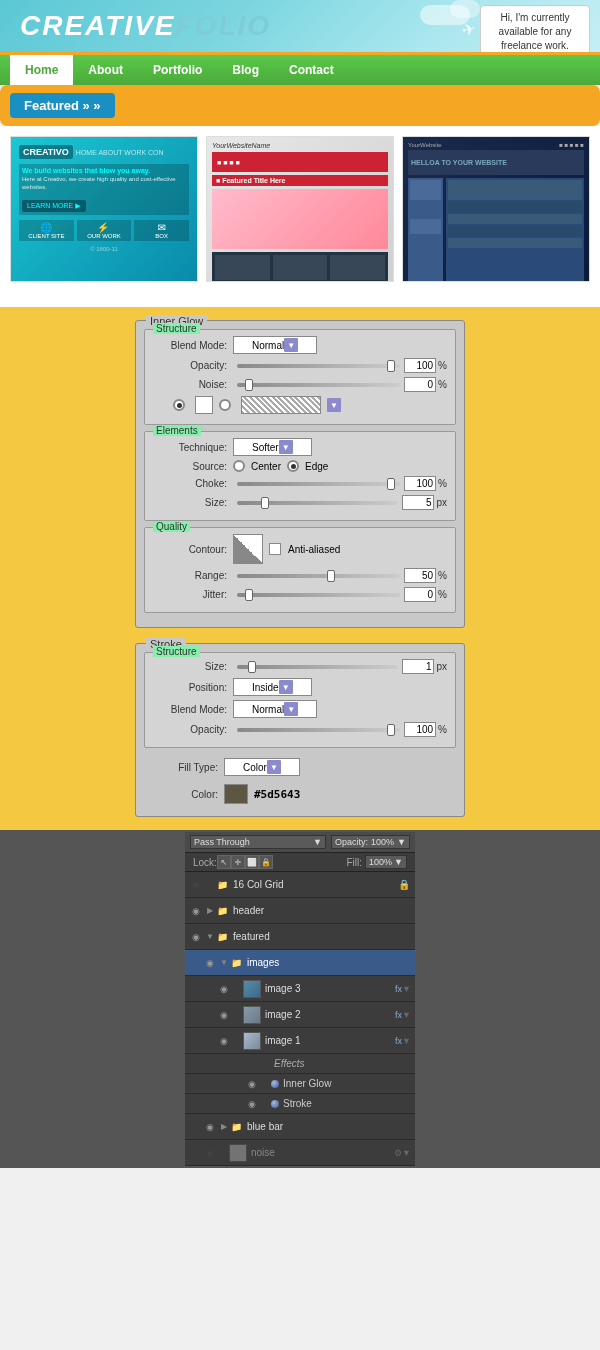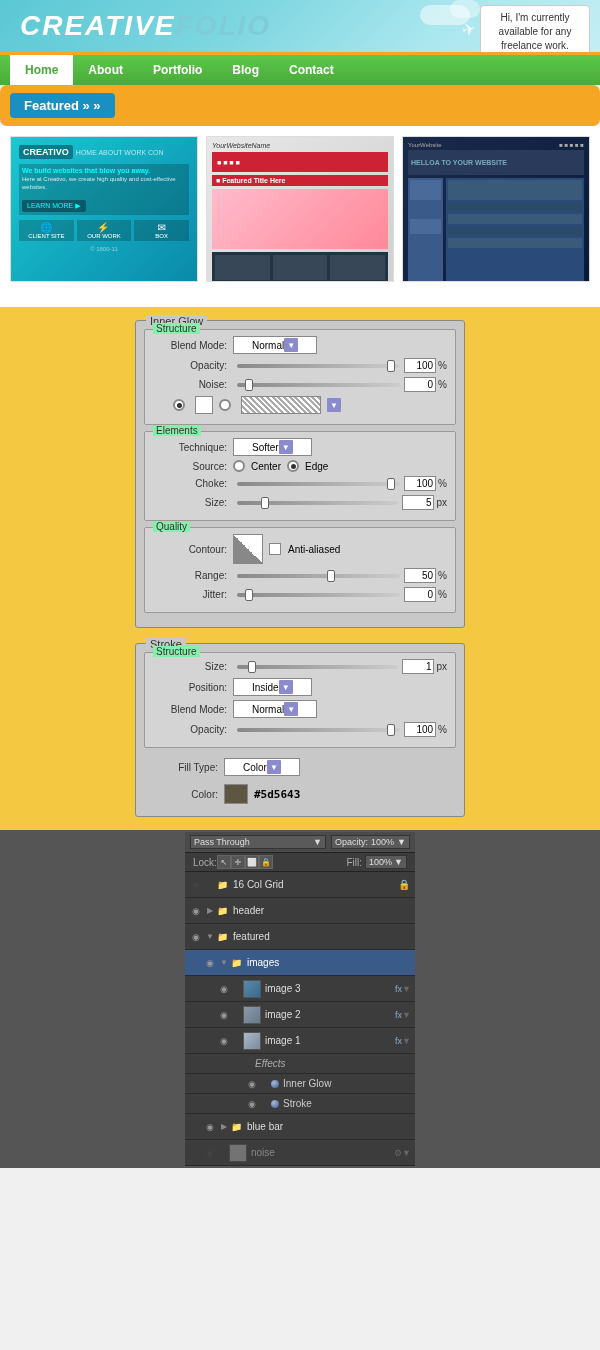--- a/index.html
+++ b/index.html
@@ -465,21 +465,21 @@
       white-space: nowrap;
       overflow: hidden;
     }
     .fx-badge {
       font-size: 9px;
       color: #88aacc;
       margin-left: 3px;
     }
     .indent1 { padding-left: 18px; }
     .indent2 { padding-left: 32px; }
-    .indent3 { padding-left: 46px; }
+    .indent3 { padding-left: 65px; }
     .indent4 { padding-left: 60px; }
     .effect-ball {
       width: 8px;
       height: 8px;
       border-radius: 50%;
       background: radial-gradient(circle at 35% 35%, #aabbcc, #3355aa);
     }
 
     .layers-wrapper {
       background: #555;

